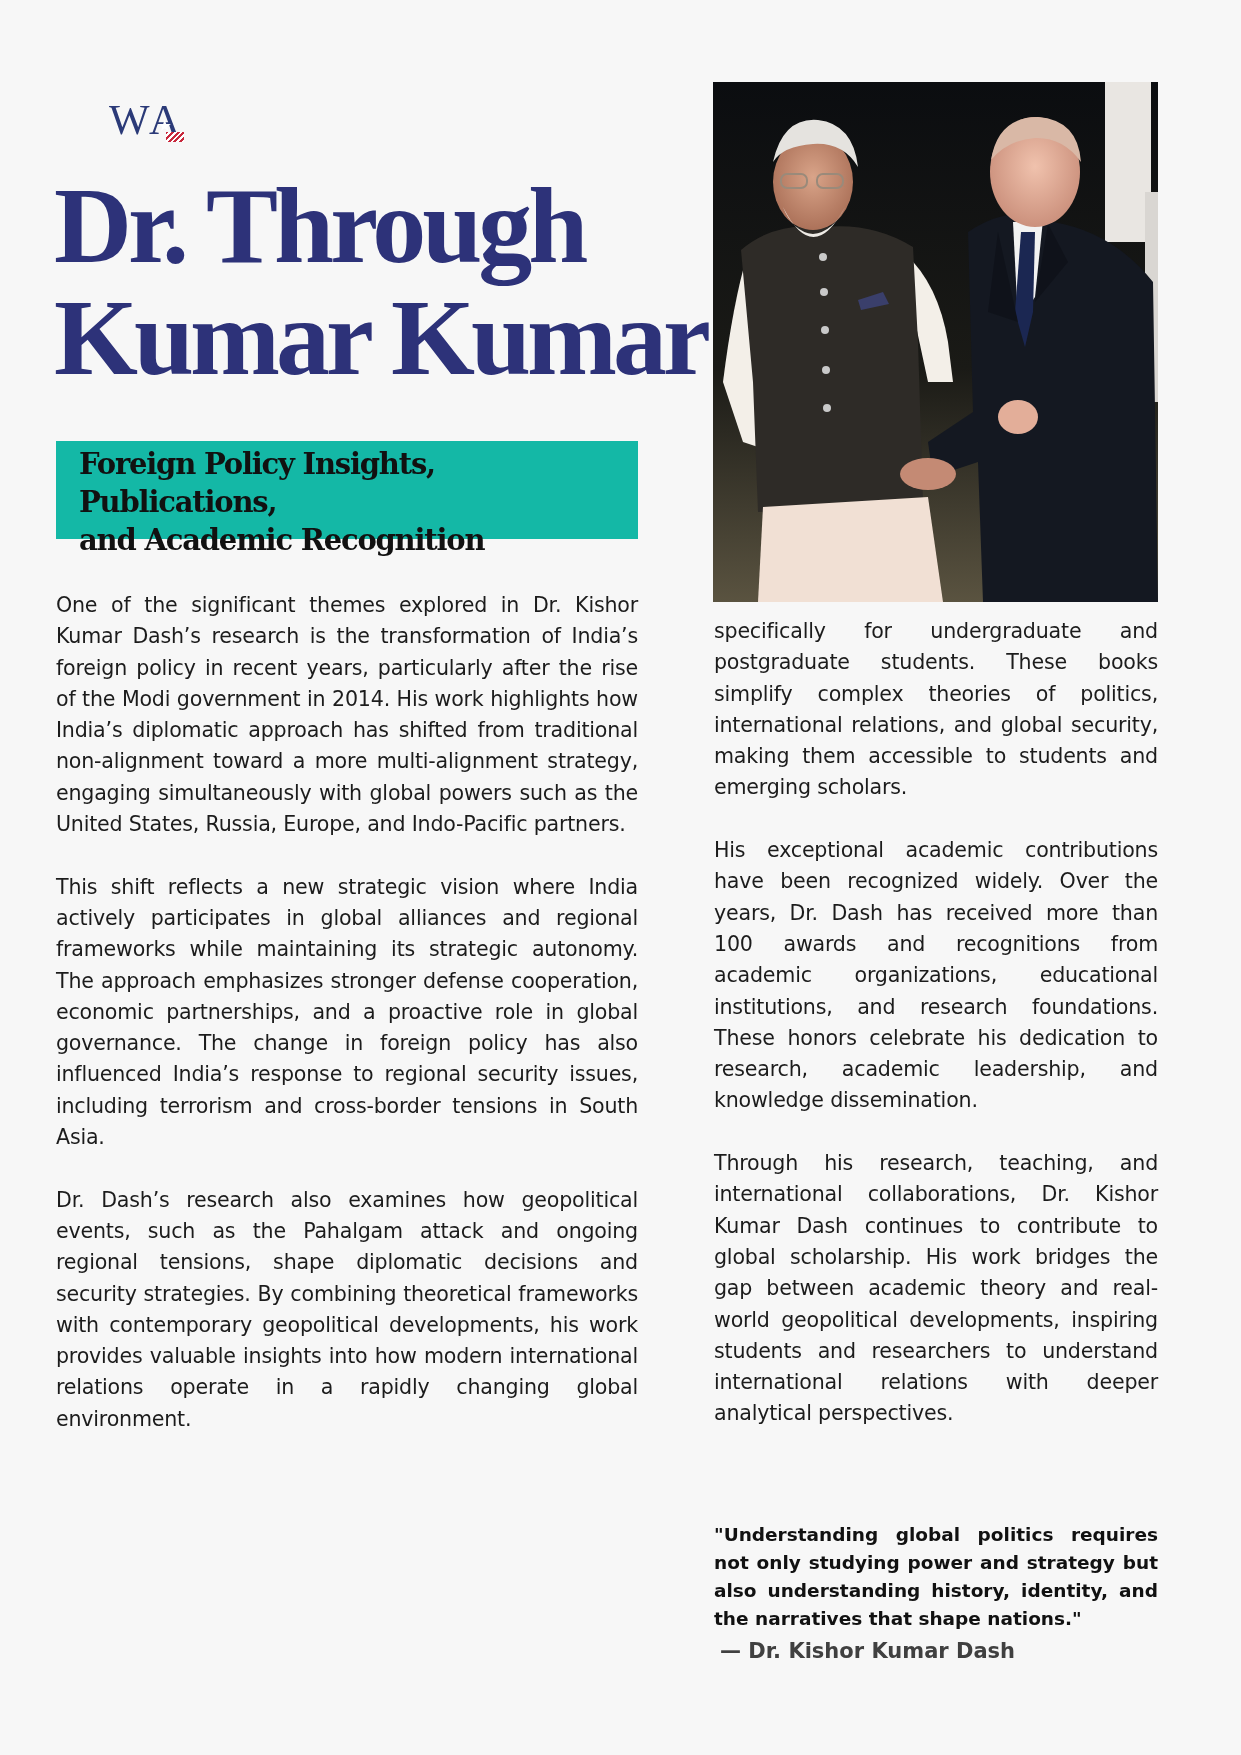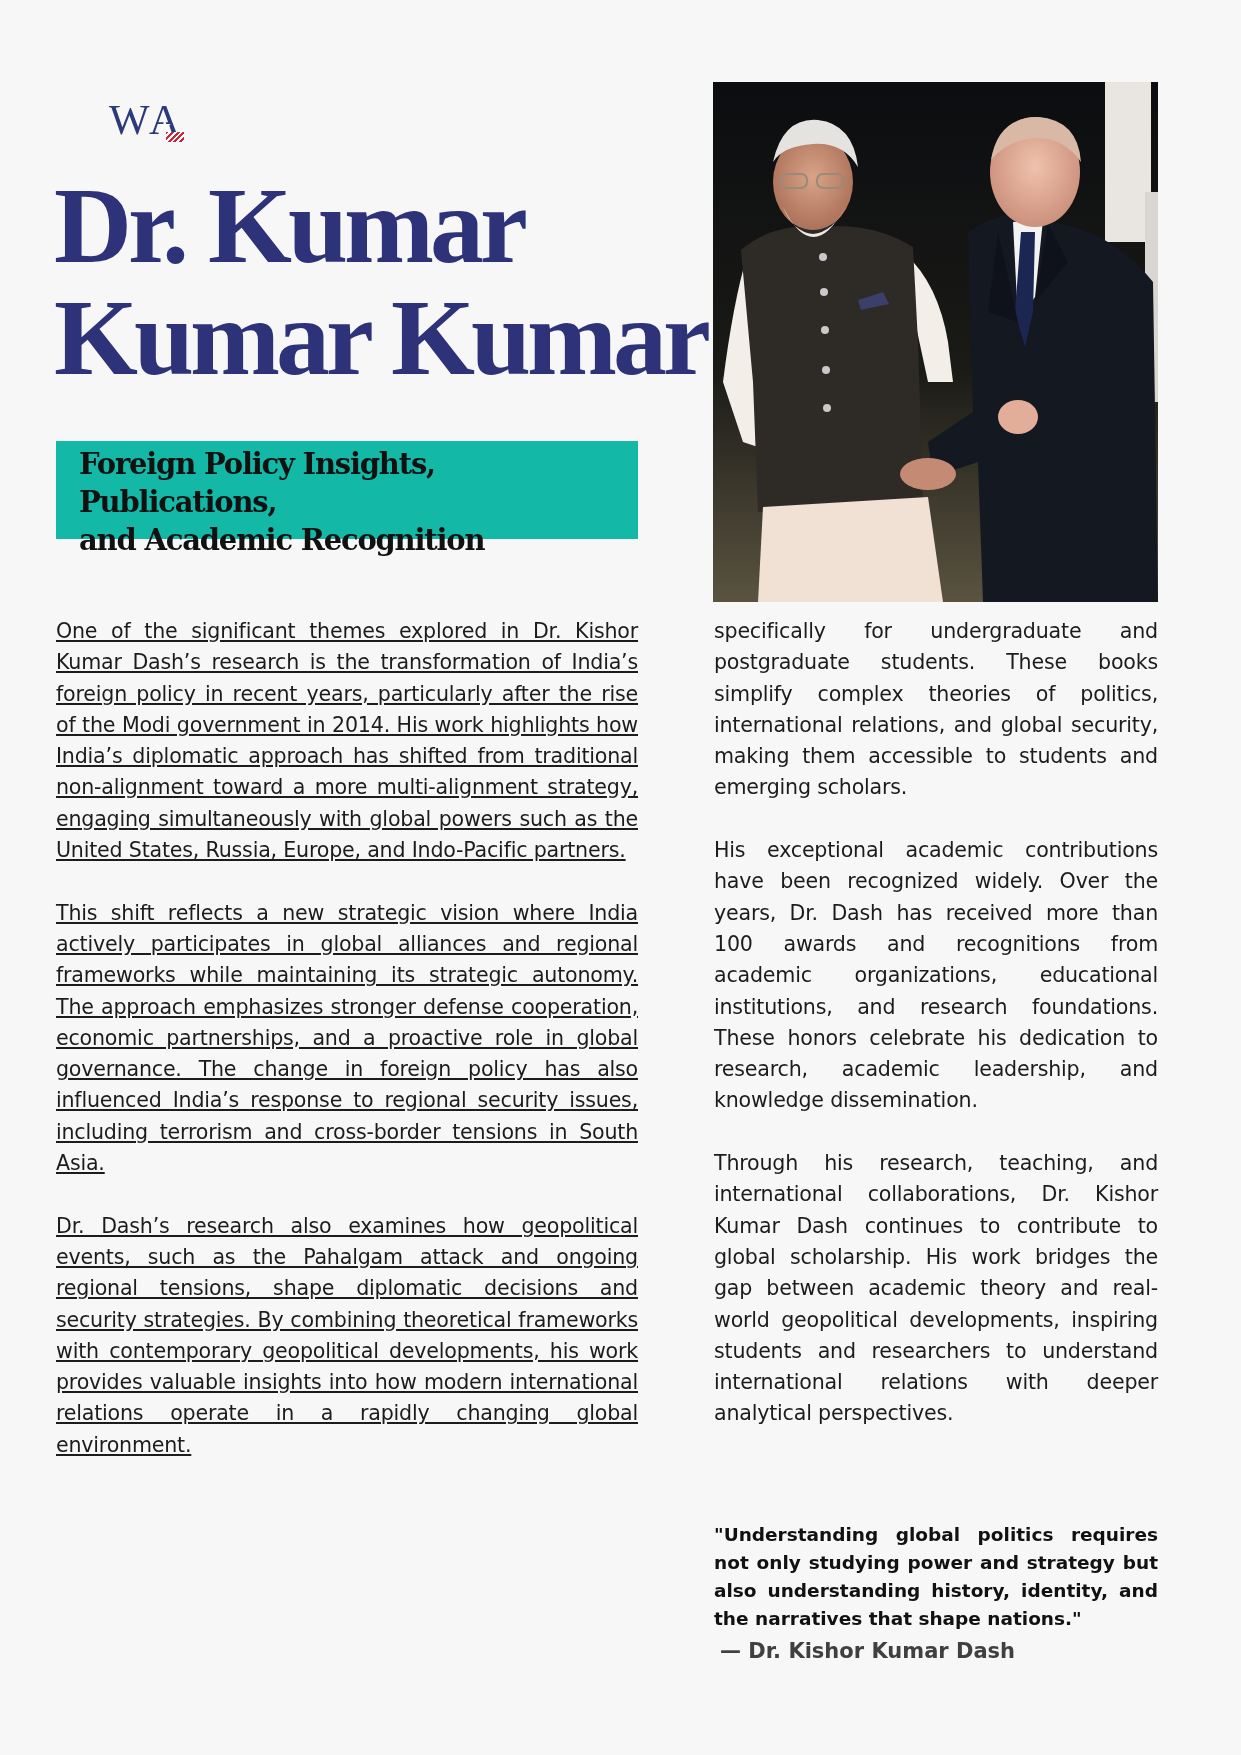--- a/index.html
+++ b/index.html
@@ -89,21 +89,21 @@
     }
     .col {
       position: absolute;
       font-size: 20.6px;
       line-height: 31.3px;
       text-align: justify;
       color: #1c1c1c;
       letter-spacing: -0.2px;
     }
     .col p { margin: 0 0 31.3px 0; }
-    .col-left { left: 56px; top: 616px; width: 582px; text-decoration: underline; }
+    .col-left { left: 56px; top: 590px; width: 582px; }
     .col-right { left: 714px; top: 616px; width: 444px; }
     .quote {
       position: absolute;
       left: 714px;
       top: 1521px;
       width: 444px;
       font-weight: bold;
       font-size: 18.5px;
       line-height: 28px;
       text-align: justify;
@@ -121,21 +121,21 @@
     }
   </style>
 </head>
 <body>
 
 <div class="logo">
   <span>W</span><span class="star-a"><span>A</span><span class="star">★</span><span class="stripes"></span></span>
 </div>
 
 <h1 class="title">
-  <span>Dr. Kumar</span><br>
+  <span>Dr. Through</span><br>
   <span>Kumar Kumar</span>
 </h1>
 
 <div class="subtitle-box">
   <h2 class="subtitle">
     <span>Foreign Policy Insights, Publications,</span><br>
     <span>and Academic Recognition</span>
   </h2>
 </div>
 

